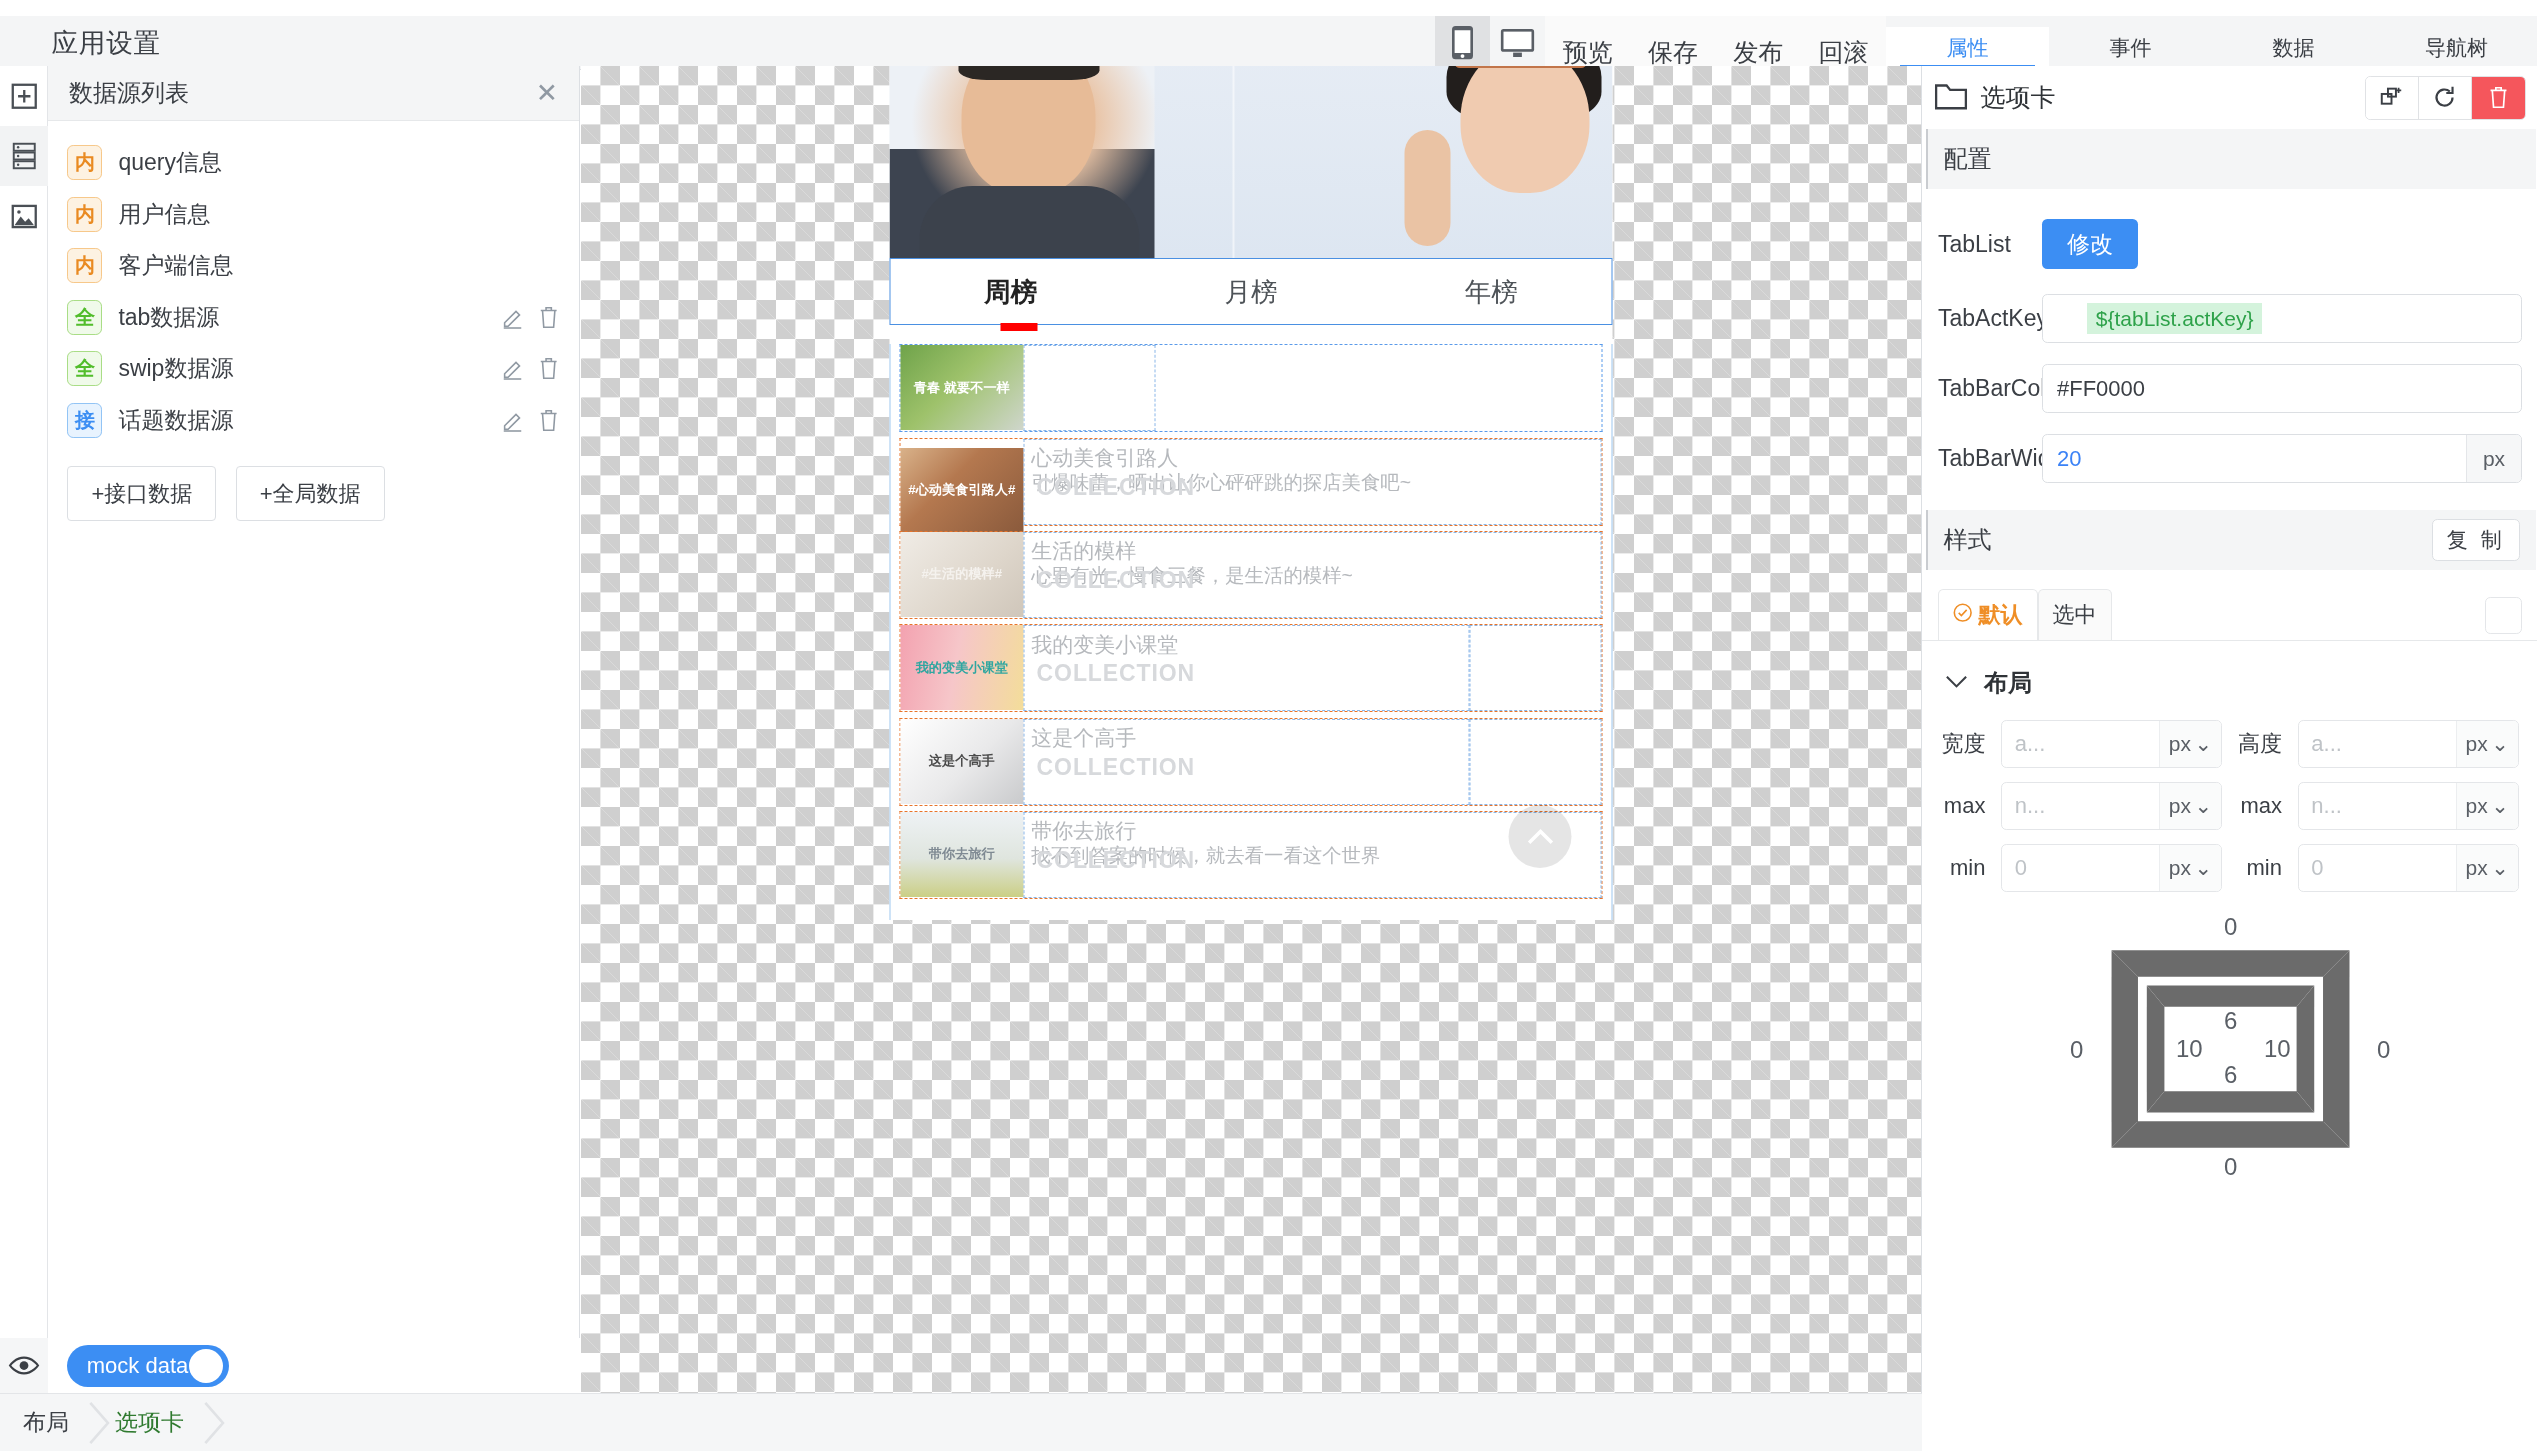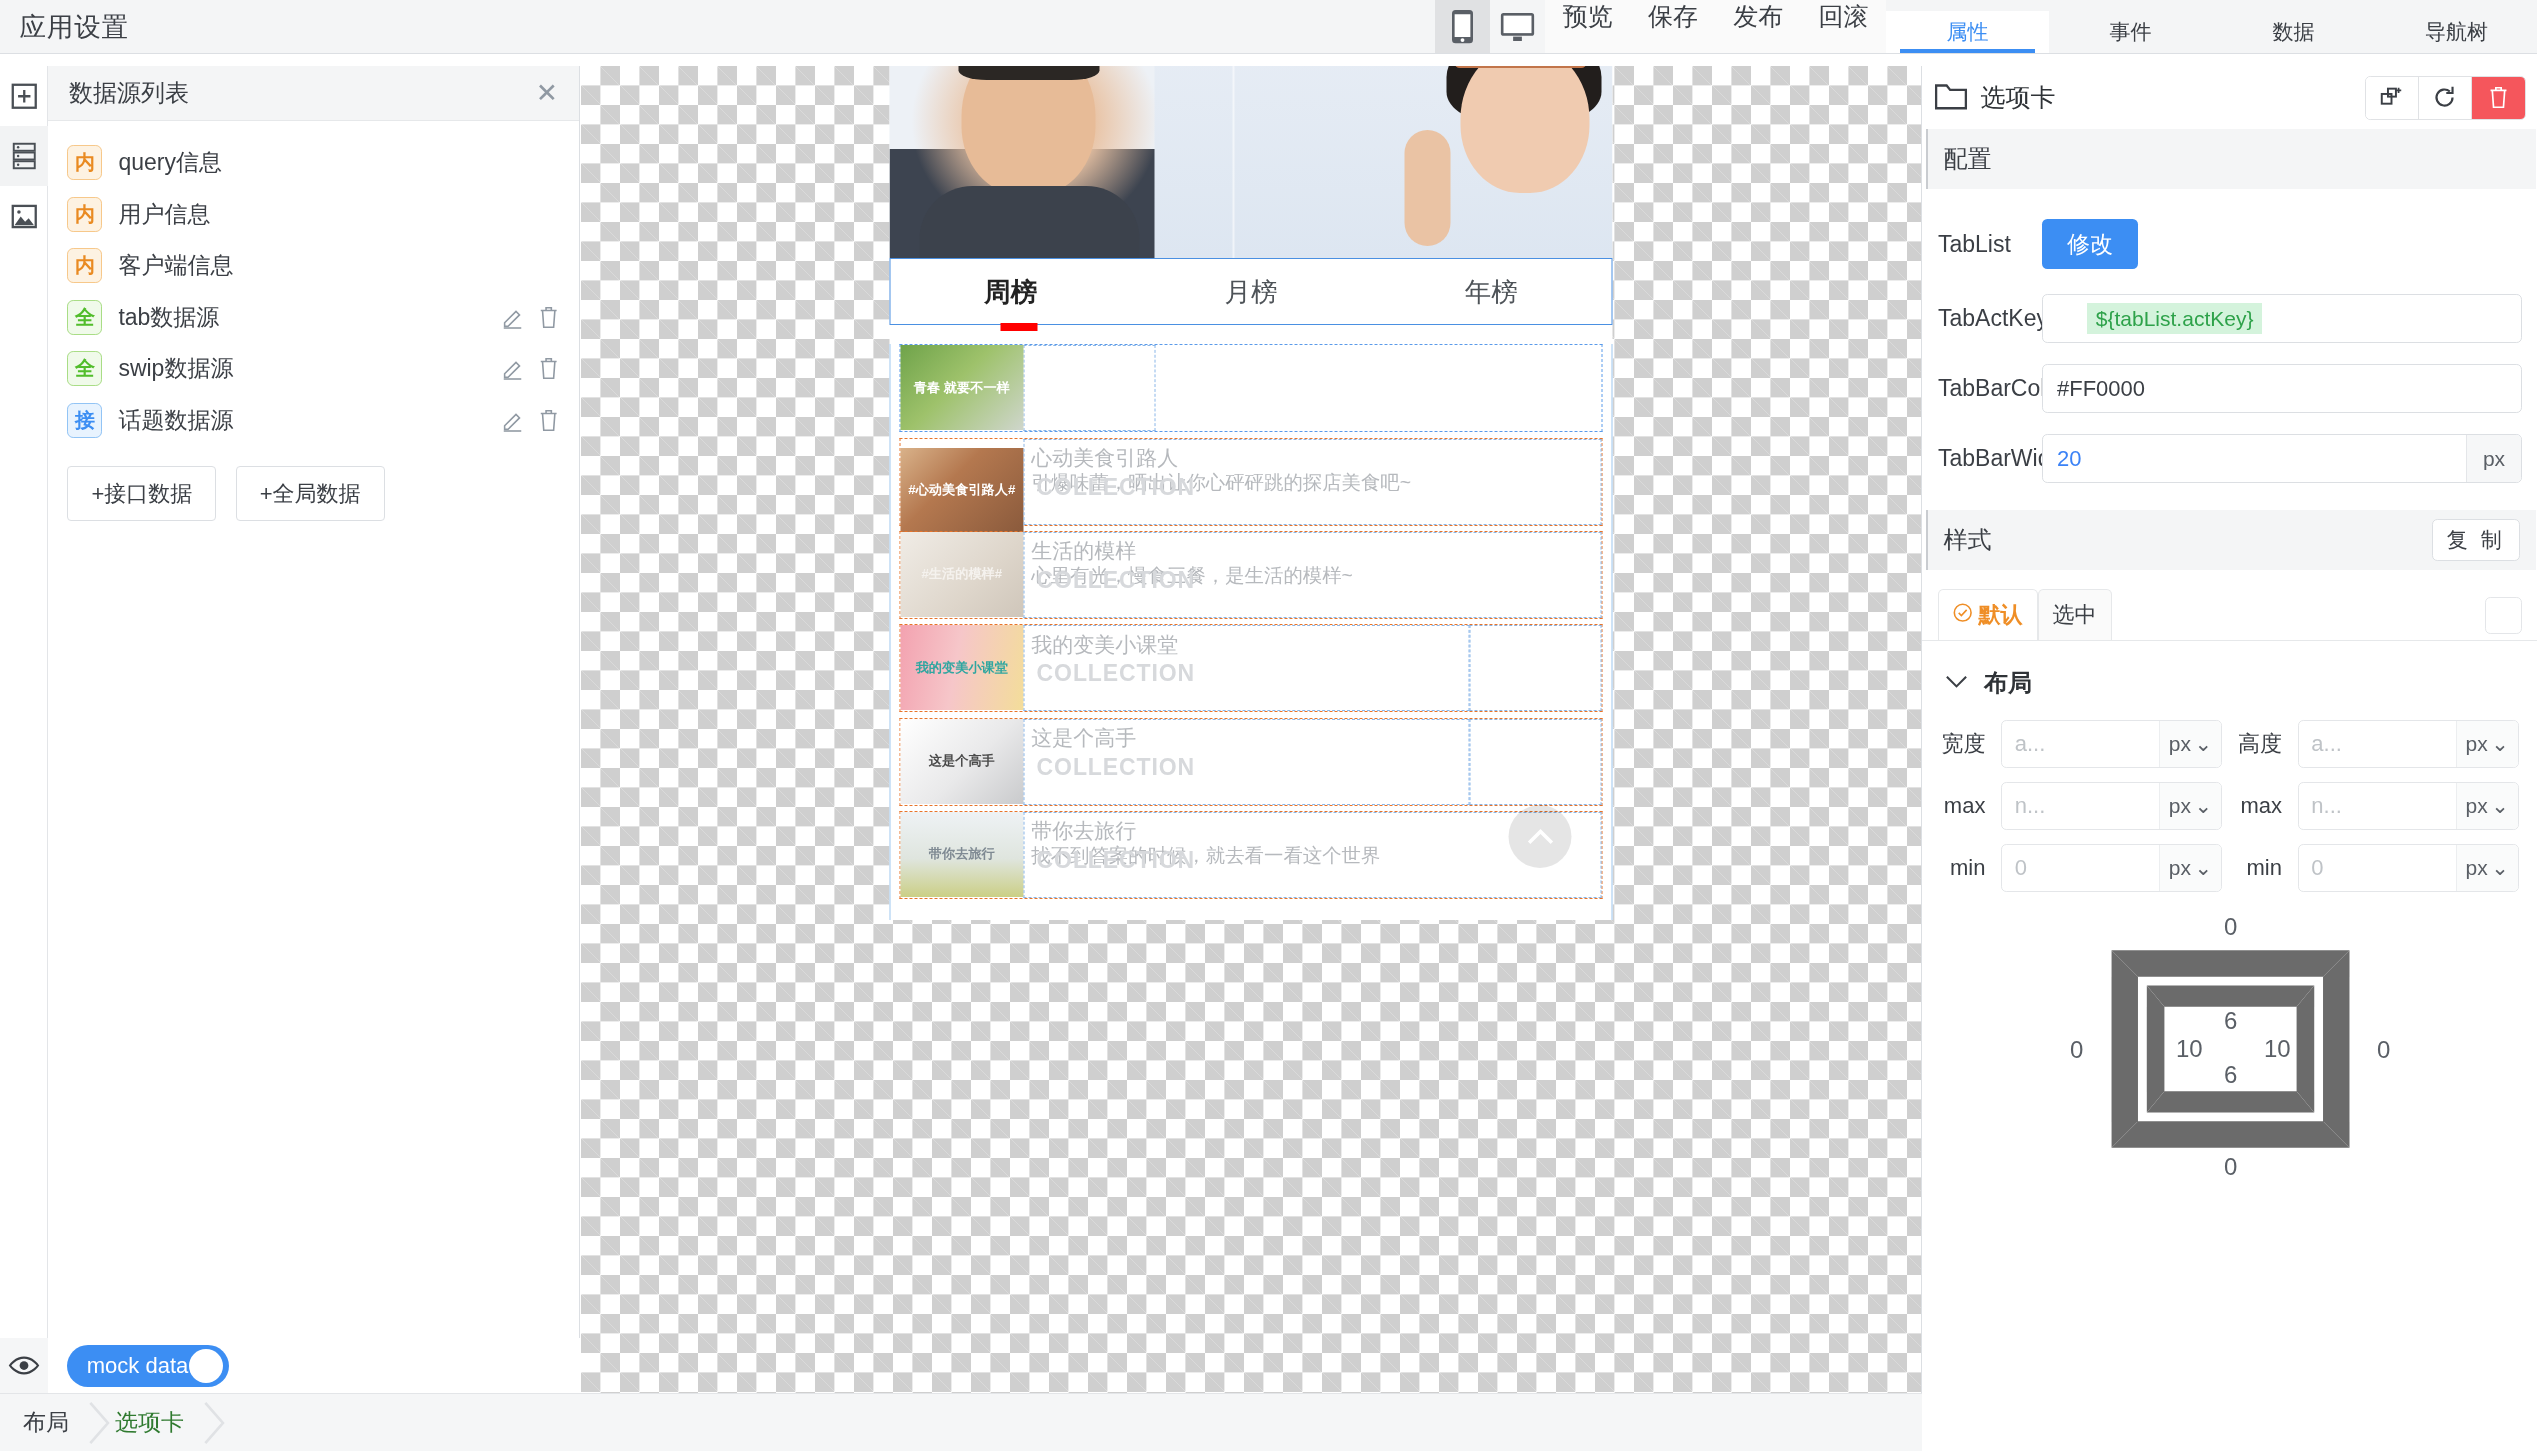--- a/index.html
+++ b/index.html
@@ -5,35 +5,35 @@
   * { box-sizing: border-box; margin: 0; padding: 0; }
   html, body {
     width: 2538px; height: 1451px;
     font-family: "Liberation Sans", "DejaVu Sans", sans-serif;
     background: #fff; overflow: hidden;
   }
   .app { position: relative; width: 2538px; height: 1451px; }
 
   
   .topbar {
-    position: absolute; top: 0; left: 0; width: 2538px; height: 54px;
+    position: absolute; top: 16px; left: 0; width: 2538px; height: 54px;
     background: #f4f5f6; border-bottom: 0.9px solid #dcdfe3;
-    display: flex; align-items: stretch;
+    display: flex; align-items: stretch; padding-left: 32px;
   }
   .app-title {
     display: flex; align-items: center; padding-left: 19.4px;
     font-size: 26.5px; color: #3b3f45; letter-spacing: 0.9px;
   }
   .topbar-spacer { flex: 1; }
   .device-group { display: flex; align-items: stretch; }
   .device-btn {
     width: 55px; display: flex; align-items: center; justify-content: center;
   }
   .device-btn.active { background: #e0e1e3; }
-  .topbar-actions { display: flex; align-items: flex-start; background:#fafafa; }
+  .topbar-actions { display: flex; align-items: flex-end; background:#fafafa; }
   .tb-action {
     padding: 0 17.6px; display: flex; align-items: center;
     font-size: 25px; color: #3b3f45;
   }
   .panel-tabs { display: flex; align-items: stretch; }
   .panel-tab {
     width: 163px; display: flex; align-items: center; justify-content: center;
     font-size: 21px; color: #3b3f45; position: relative; background: #f4f5f6; margin-top: 11px;
   }
   .panel-tab.active { color: #3c8ef3; background: #ffffff; }

